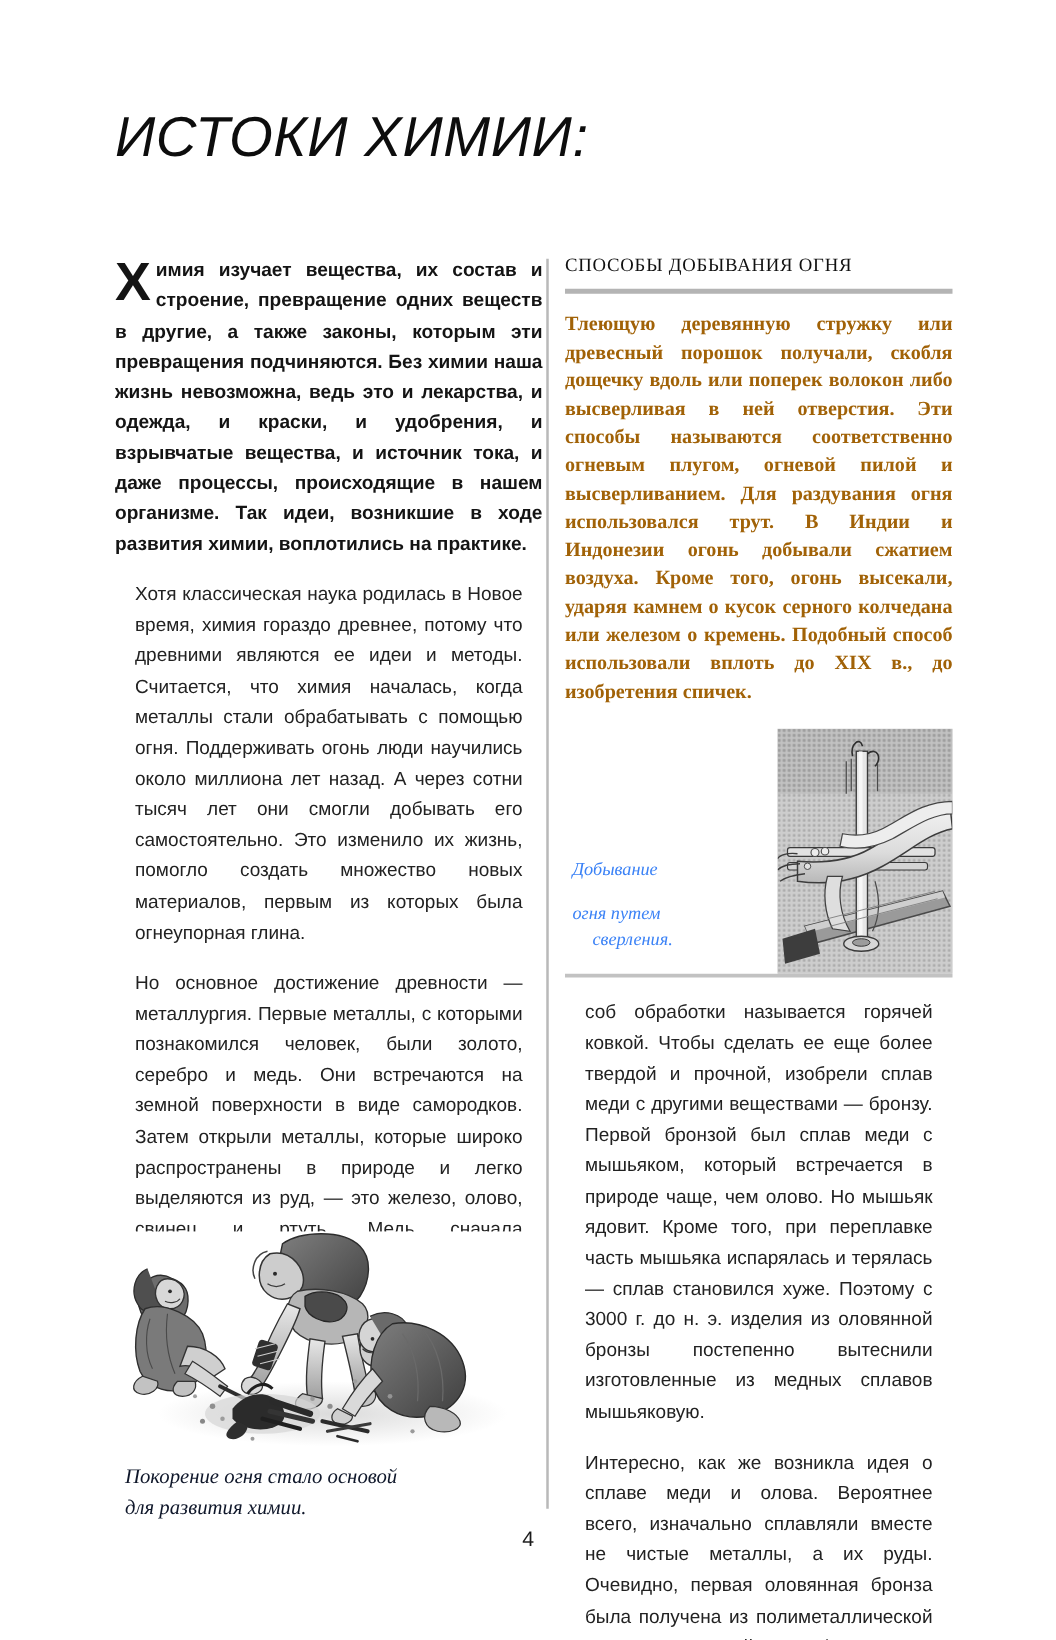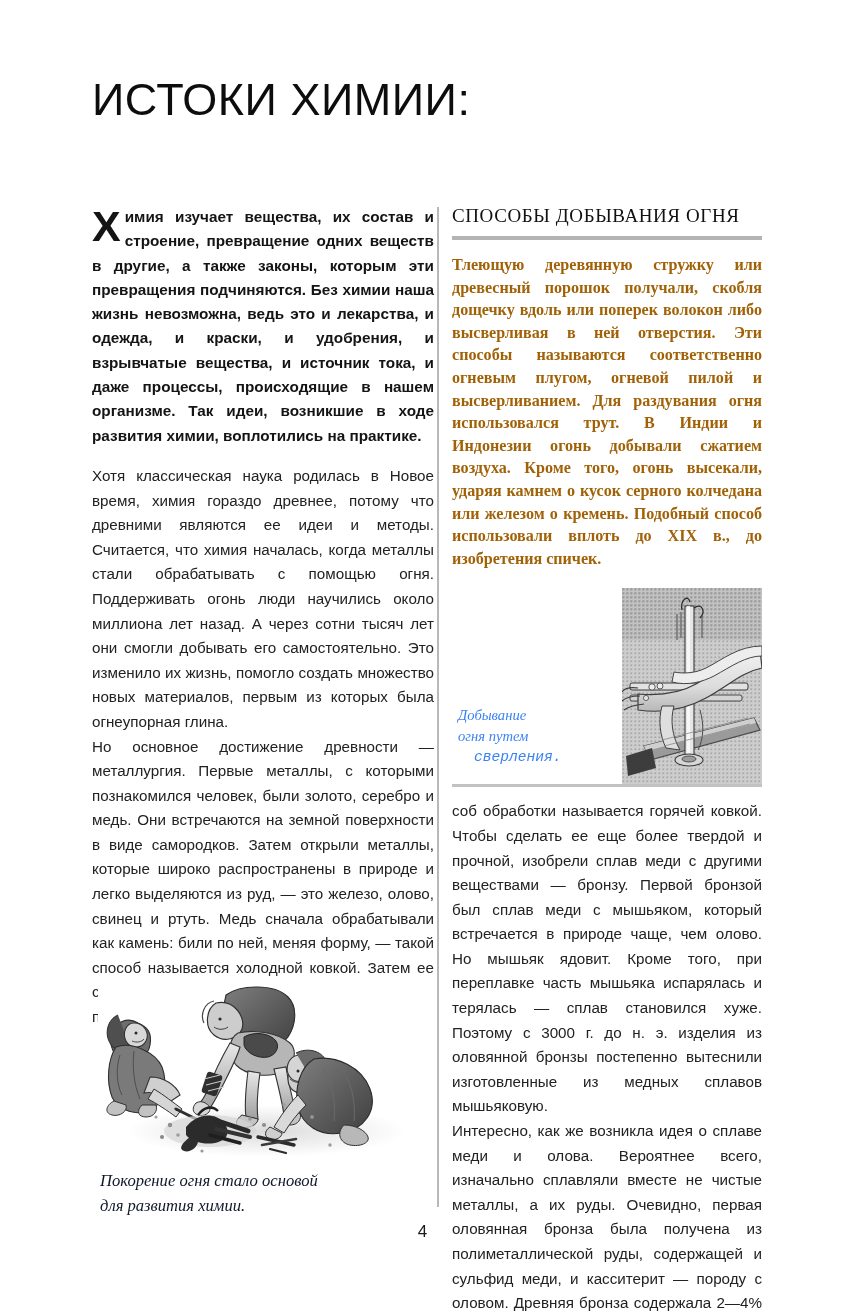--- a/index.html
+++ b/index.html
@@ -15,22 +15,23 @@
     font-family: "Liberation Sans", sans-serif;
     color: #1a1a1a;
     overflow: hidden;
     box-sizing: border-box;
   }
 
   
   .title-block {
     position: absolute;
     left: 92px;
-    top: 74px;
+    top: 84px;
     width: 660px;
+    font-style: italic;
   }
   .title-line {
     font-family: "Liberation Sans", sans-serif;
     font-weight: 400;
     font-size: 45px;
     line-height: 51px;
     letter-spacing: 0.5px;
     color: #0d0d0d;
     white-space: nowrap;
   }
@@ -78,29 +79,29 @@
   }
 
   
   .body-sans {
     font-family: "Liberation Sans", sans-serif;
     font-weight: 400;
     font-size: 15.2px;
     line-height: 24.6px;
     text-align: justify;
     color: #222222;
-    margin: 0;
+    margin: 16px;
   }
   .body-sans + .body-sans { margin-top: 0px; }
 
   
   .side-heading {
     font-family: "Liberation Serif", serif;
     font-weight: 400;
-    font-size: 19px;
+    font-size: 15px;
     letter-spacing: 0.6px;
     color: #111111;
     margin: 0 0 9px 0;
     white-space: nowrap;
   }
   .rule {
     height: 4px;
     background: #b4b4b4;
     margin: 0 0 14px 0;
   }
@@ -140,22 +141,22 @@
     position: absolute;
     left: 6px;
     bottom: 16px;
     width: 128px;
     font-family: "Liberation Serif", serif;
     font-style: italic;
     font-size: 14.6px;
     line-height: 21px;
     color: #3b82f6;
   }
-  .drill-cap .l2 { padding-left: 0px; }
-  .drill-cap .l3 { padding-left: 16px; font-family: Liberation Mono, monospace; }
+  .drill-cap .l2 { padding-left: 0px; margin-top: 14px; }
+  .drill-cap .l3 { padding-left: 16px; }
 
   
   .fig-scene {
     position: absolute;
     left: 98px;
     top: 985px;
     width: 336px;
     height: 176px;
   }
   .scene-cap {

